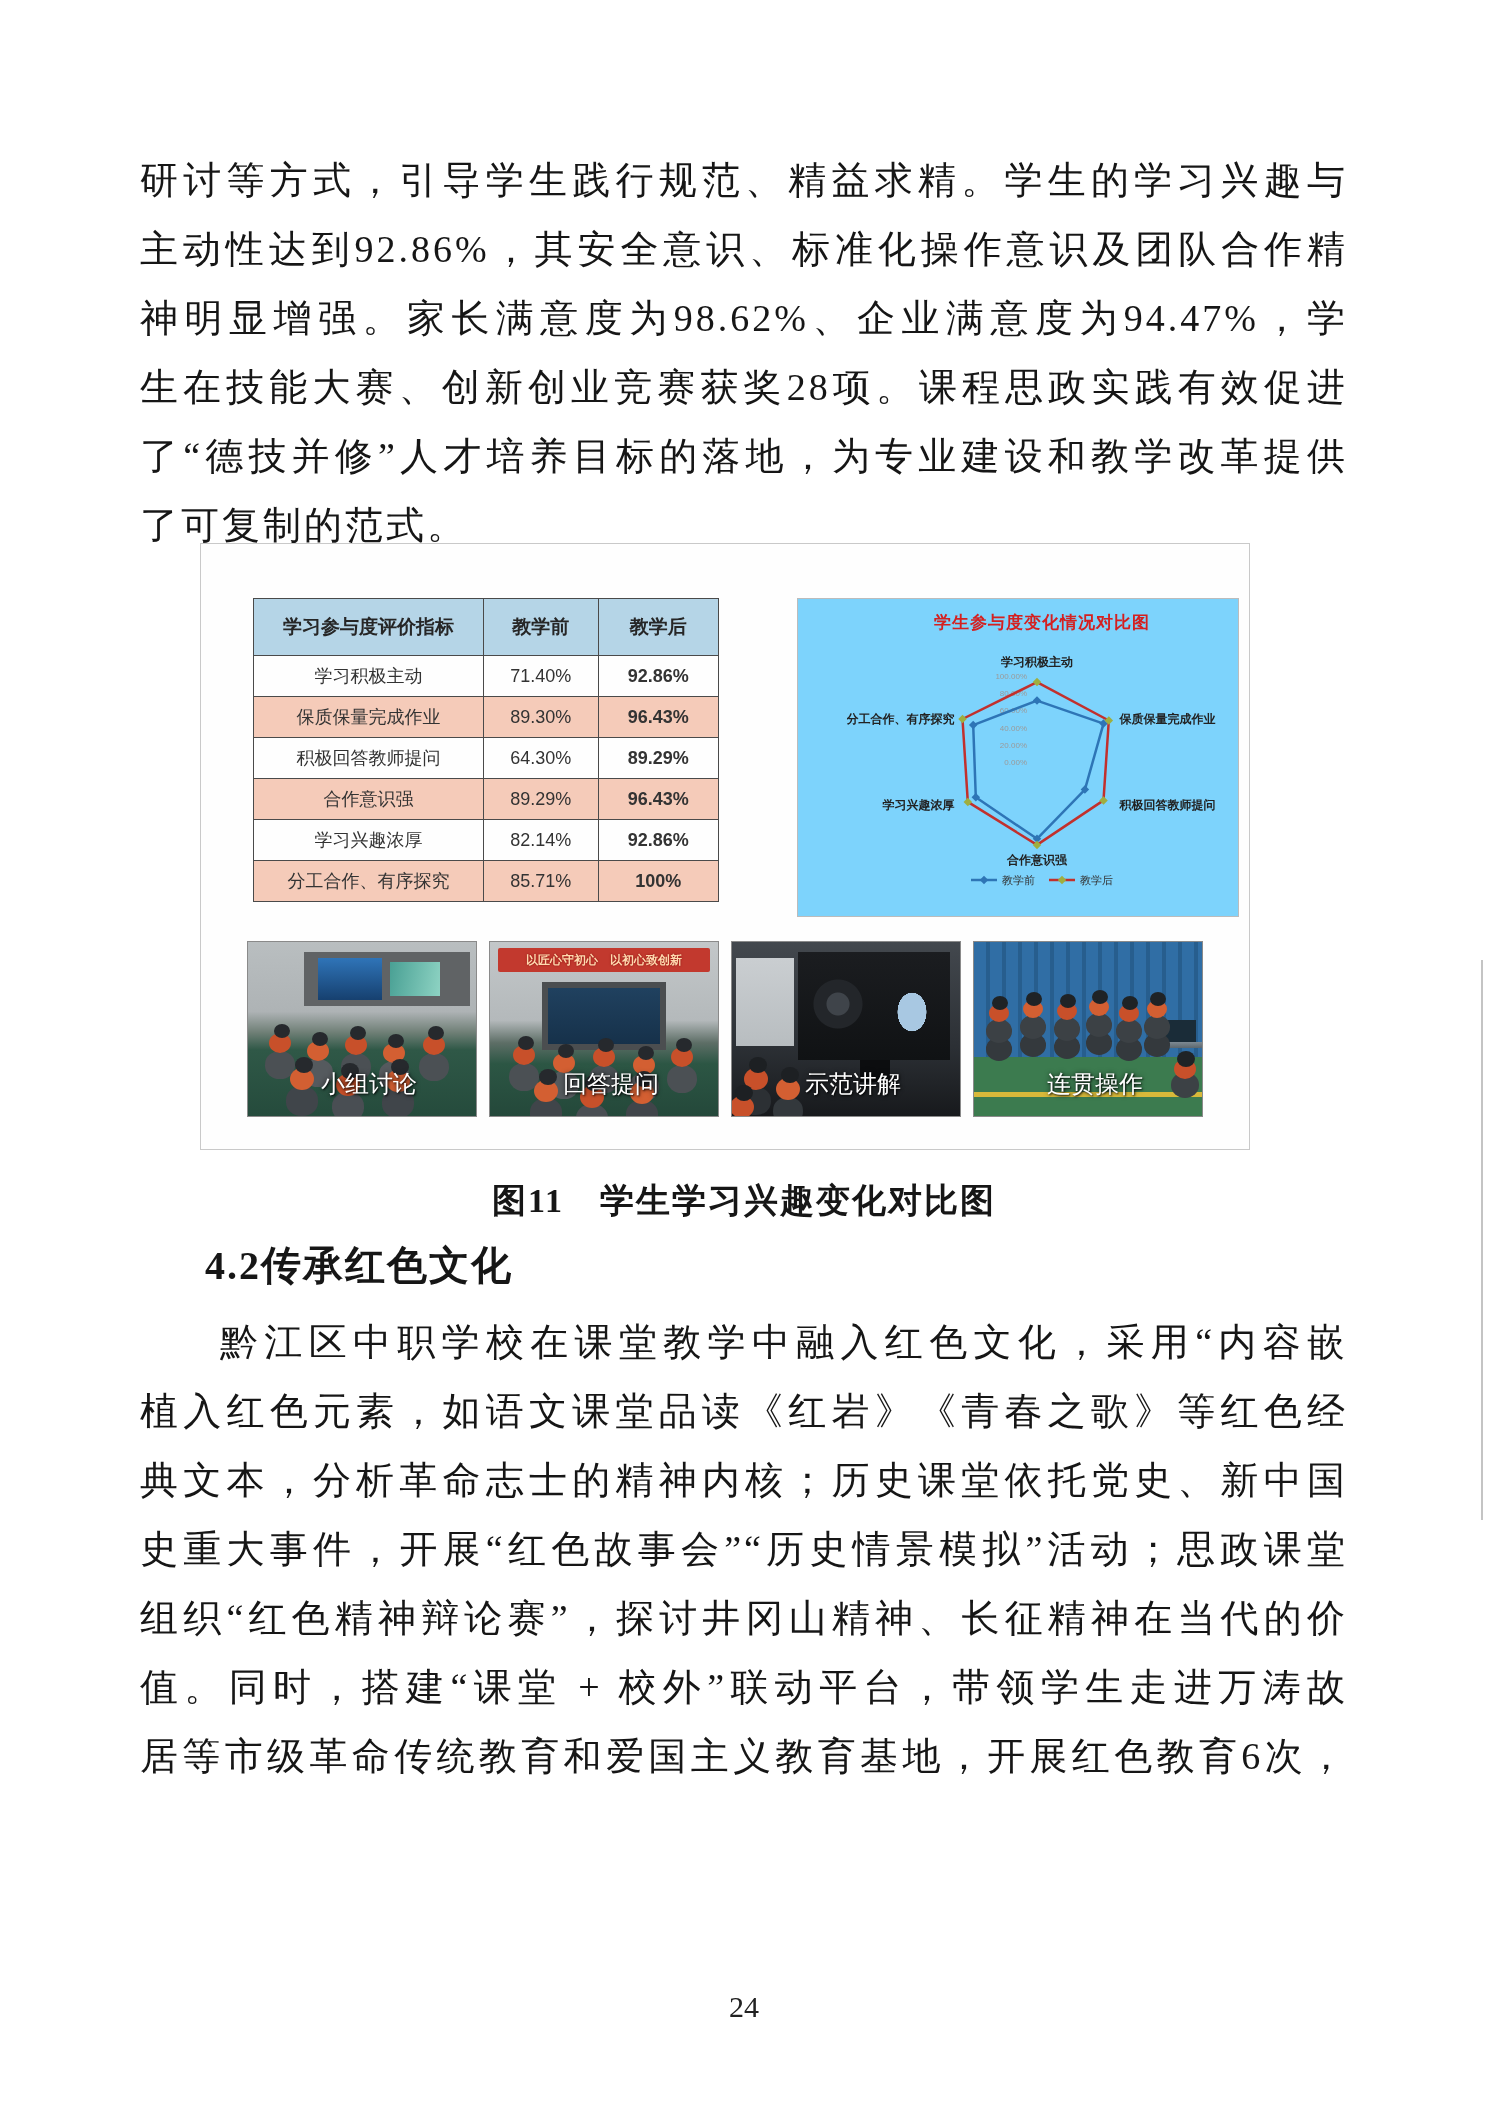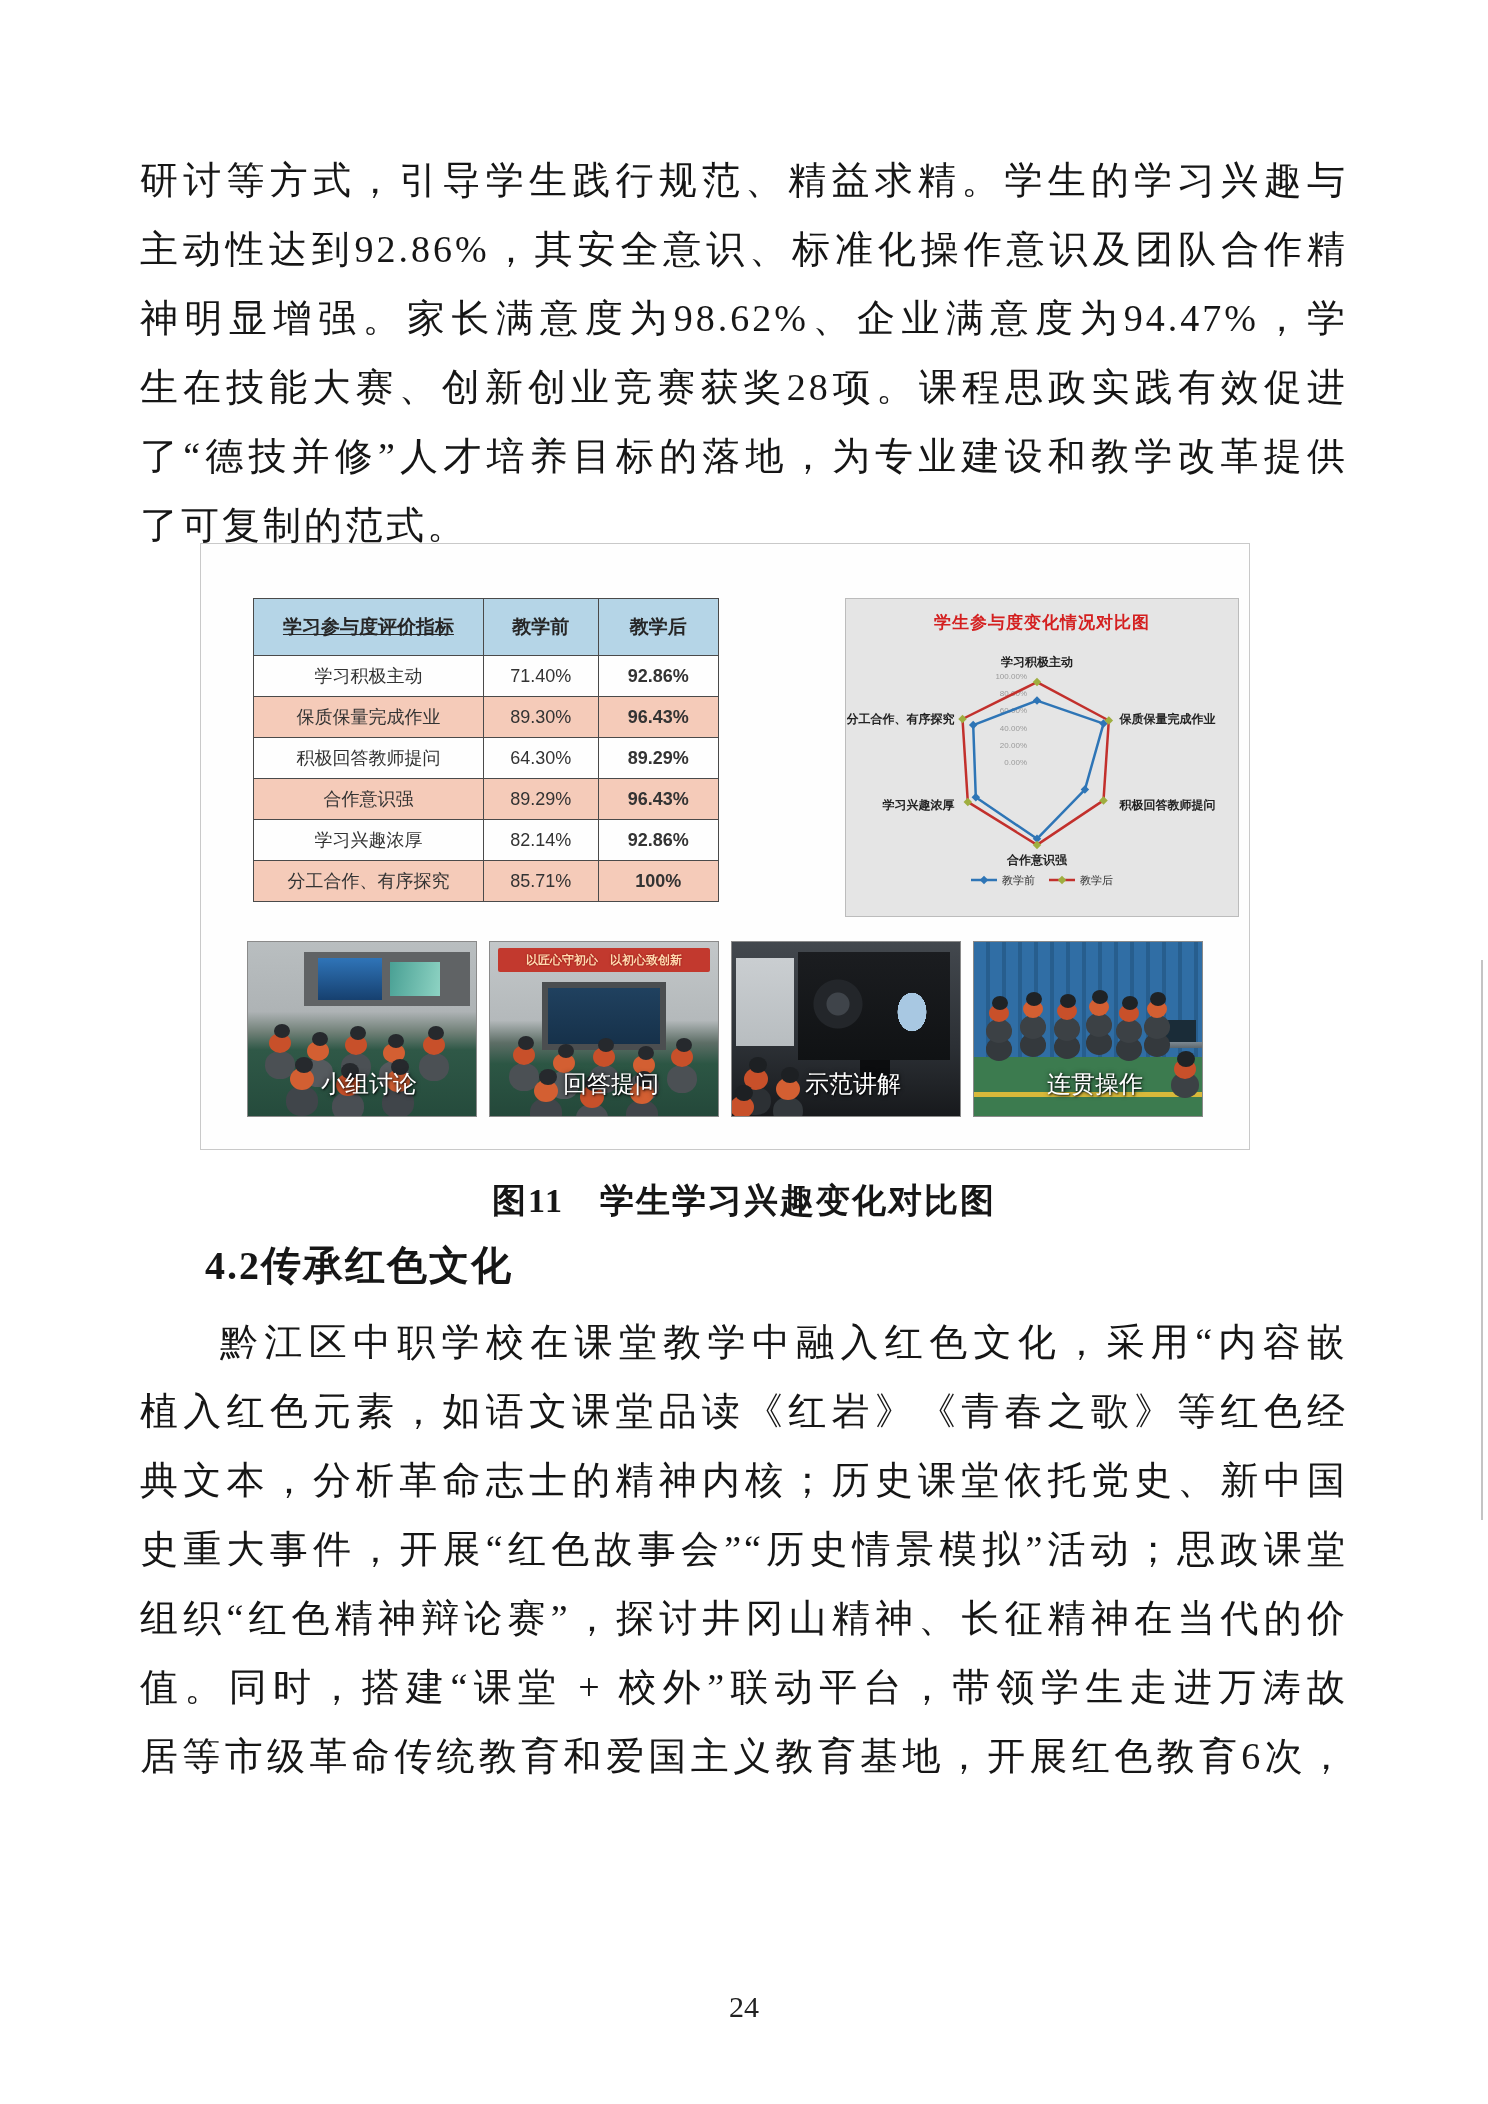--- a/index.html
+++ b/index.html
@@ -19,28 +19,28 @@
   .figure-box{position:absolute;left:200px;top:543px;width:1050px;height:607px;
               border:1px solid #c9c9c9;box-sizing:border-box;background:#fefefe;}
   .fig-top{display:flex;justify-content:space-between;align-items:flex-start;
            padding:54px 10px 0 52px;}
 
   
   .ptable{border-collapse:collapse;width:466px;font-family:"Liberation Sans",sans-serif;}
   .ptable th,.ptable td{border:1px solid #4a4a4a;text-align:center;padding:0 2px;}
   .ptable th{height:56px;background:#b5d5e7;font-size:19px;font-weight:bold;color:#262626;}
   .ptable td{height:40px;font-size:18px;color:#333;}
-  .ptable th:nth-child(1){width:234px;text-decoration:underline;}
+  .ptable th:nth-child(1){width:234px;}
   .ptable th:nth-child(2){width:112px;}
   .ptable th:nth-child(3){width:118px;}
   .ptable tr:nth-of-type(even) td{background:#f5cbb9;}
   .t-after{color:#cc1f1f;font-weight:bold;}
 
   
-  .radar-box{width:392px;border:1px solid #bcbcbc;background:#e5e5e5;padding-bottom:4px;}
+  .radar-box{width:392px;border:1px solid #bcbcbc;background:#7dd3fc;padding-bottom:4px;padding-left:48px;}
   .radar-title{margin-top:12px;text-align:center;font-family:"Liberation Sans",sans-serif;
                font-size:17px;font-weight:bold;color:#d42020;letter-spacing:1px;}
   .radar-box svg{display:block;margin:0 auto;}
   .radar-box .tick{font-size:8px;fill:#9a9a9a;text-anchor:end;font-family:"Liberation Sans",sans-serif;}
   .radar-box .axis{font-size:12px;font-weight:bold;fill:#222;font-family:"Liberation Sans",sans-serif;}
   .radar-box .lg{font-size:11px;fill:#333;font-family:"Liberation Sans",sans-serif;}
 
   
   .photos{display:flex;gap:12px;padding:24px 0 0 46px;}
   .photo{position:relative;width:230px;height:176px;overflow:hidden;border:1px solid #8a8a8a;

